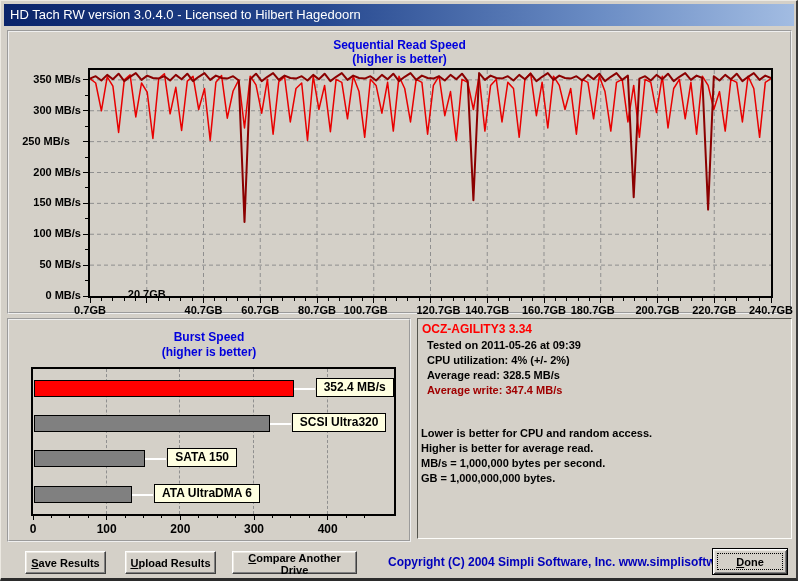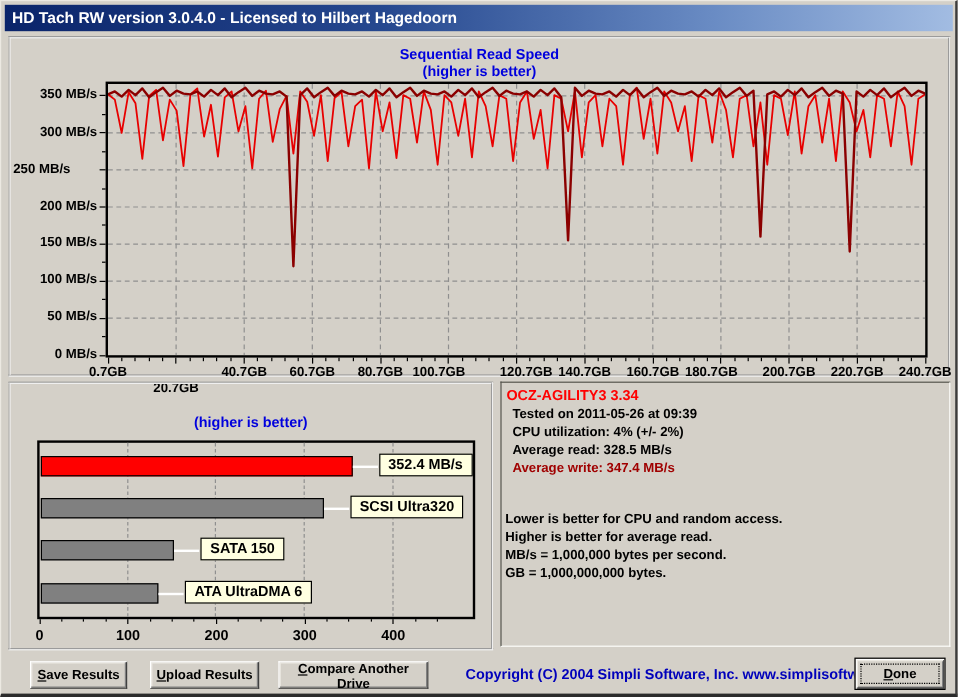--- a/index.html
+++ b/index.html
@@ -7,21 +7,21 @@
   .window{
     position:relative;width:798px;height:581px;background:#d4d0c8;
     font-family:"Liberation Sans",sans-serif;
     border-top:1px solid #ece9e2;border-left:1px solid #ece9e2;
     border-right:2px solid #3c3c3c;border-bottom:3px solid #2b2b2b;
     overflow:hidden;
   }
   .titlebar{
     position:absolute;left:3px;top:3px;width:790px;height:22px;
     background:linear-gradient(90deg,#0a246a 0%,#26488f 40%,#6a8cc4 75%,#a2bce2 100%);
-    color:#fff;font-weight:bold;font-size:13px;line-height:22px;padding-left:6px;
+    color:#fff;font-weight:normal;font-size:13px;line-height:22px;padding-left:6px;
   }
   .groove{position:absolute;border:2px groove #efefef;background:transparent;}
   .panel-seq{left:6px;top:29px;width:785px;height:284px;}
   .panel-burst{left:6px;top:317px;width:404px;height:224px;}
   .panel-info{
     position:absolute;left:416px;top:317px;width:375px;height:221px;
     border:1px solid;border-color:#55554e #fdfdfa #fdfdfa #55554e;
     background:transparent;
   }
   .cht-title{position:absolute;left:0;width:100%;text-align:center;
@@ -160,21 +160,21 @@
       <div class="tickmark" style="left: 670.7px; top: 266px; width: 1px; height: 3px;"></div>
       <div class="tickmark" style="left: 682.05px; top: 266px; width: 1px; height: 3px;"></div>
       <div class="tickmark" style="left: 693.4px; top: 266px; width: 1px; height: 3px;"></div>
       <div class="tickmark" style="left: 704.75px; top: 266px; width: 1px; height: 5px;"></div>
       <div class="tickmark" style="left: 716.1px; top: 266px; width: 1px; height: 3px;"></div>
       <div class="tickmark" style="left: 727.45px; top: 266px; width: 1px; height: 3px;"></div>
       <div class="tickmark" style="left: 738.8px; top: 266px; width: 1px; height: 3px;"></div>
       <div class="tickmark" style="left: 750.15px; top: 266px; width: 1px; height: 3px;"></div>
       <div class="tickmark" style="left: 761.5px; top: 266px; width: 1px; height: 5px;"></div>
       <div class="ticklabel" style="left: 51px; top: 272px; width: 60px; text-align: center;">0.7GB</div>
-      <div class="ticklabel" style="left: 107.75px; top: 286px; width: 60px; text-align: center;">20.7GB</div>
+      <div class="ticklabel" style="left: 107.75px; top: 256px; width: 60px; text-align: center;">20.7GB</div>
       <div class="ticklabel" style="left: 164.5px; top: 272px; width: 60px; text-align: center;">40.7GB</div>
       <div class="ticklabel" style="left: 221.25px; top: 272px; width: 60px; text-align: center;">60.7GB</div>
       <div class="ticklabel" style="left: 278px; top: 272px; width: 60px; text-align: center;">80.7GB</div>
       <div class="ticklabel" style="left: 334.75px; top: 272px; width: 60px; text-align: left;">100.7GB</div>
       <div class="ticklabel" style="left: 391.5px; top: 272px; width: 60px; text-align: right;">120.7GB</div>
       <div class="ticklabel" style="left: 448.25px; top: 272px; width: 60px; text-align: center;">140.7GB</div>
       <div class="ticklabel" style="left: 505px; top: 272px; width: 60px; text-align: center;">160.7GB</div>
       <div class="ticklabel" style="left: 561.75px; top: 272px; width: 60px; text-align: left;">180.7GB</div>
       <div class="ticklabel" style="left: 618.5px; top: 272px; width: 60px; text-align: center;">200.7GB</div>
       <div class="ticklabel" style="left: 675.25px; top: 272px; width: 60px; text-align: center;">220.7GB</div>
@@ -192,26 +192,27 @@
       <div class="tickmark" style="left: 74px; top: 109.128px; width: 5px; height: 1px;"></div>
       <div class="tickmark" style="left: 76px; top: 93.6913px; width: 3px; height: 1px;"></div>
       <div class="tickmark" style="left: 74px; top: 78.2541px; width: 5px; height: 1px;"></div>
       <div class="tickmark" style="left: 76px; top: 62.8169px; width: 3px; height: 1px;"></div>
       <div class="tickmark" style="left: 74px; top: 47.3798px; width: 5px; height: 1px;"></div>
       <div class="ticklabel" style="left: 2px; top: 257px; width: 70px; text-align: right;">0 MB/s</div>
       <div class="ticklabel" style="left: 2px; top: 226.126px; width: 70px; text-align: right;">50 MB/s</div>
       <div class="ticklabel" style="left: 2px; top: 195.251px; width: 70px; text-align: right;">100 MB/s</div>
       <div class="ticklabel" style="left: 2px; top: 164.377px; width: 70px; text-align: right;">150 MB/s</div>
       <div class="ticklabel" style="left: 2px; top: 133.503px; width: 70px; text-align: right;">200 MB/s</div>
-      <div class="ticklabel" style="left: 2px; top: 102.628px; width: 70px; text-align: left;">250 MB/s</div>
+      <div class="ticklabel" style="left: 2px; top: 102.628px; width: 70px; text-align: center;">250 MB/s</div>
       <div class="ticklabel" style="left: 2px; top: 71.7541px; width: 70px; text-align: right;">300 MB/s</div>
       <div class="ticklabel" style="left: 2px; top: 40.8798px; width: 70px; text-align: right;">350 MB/s</div>
     </div>
 
   <div class="groove panel-burst">
+    <div class="cht-title" style="top:10px">Burst Speed</div>
     <div class="cht-title" style="top:25px">(higher is better)</div>
     <div class="plotbox" id="burst-plot">
         <div class="gridv" style="left: 72.6735px; top: 0px; height: 145px;"></div>
         <div class="gridv" style="left: 146.347px; top: 0px; height: 145px;"></div>
         <div class="gridv" style="left: 220.02px; top: 0px; height: 145px;"></div>
         <div class="gridv" style="left: 293.694px; top: 0px; height: 145px;"></div>
       </div>
     <div id="burst-decor"></div>
   <div class="bar" style="left: 25px; top: 60px; width: 259.625px; height: 17px; background: rgb(255, 0, 0);"></div>
       <div class="bar-conn" style="left: 284.625px; top: 68px; width: 21px;"></div>

